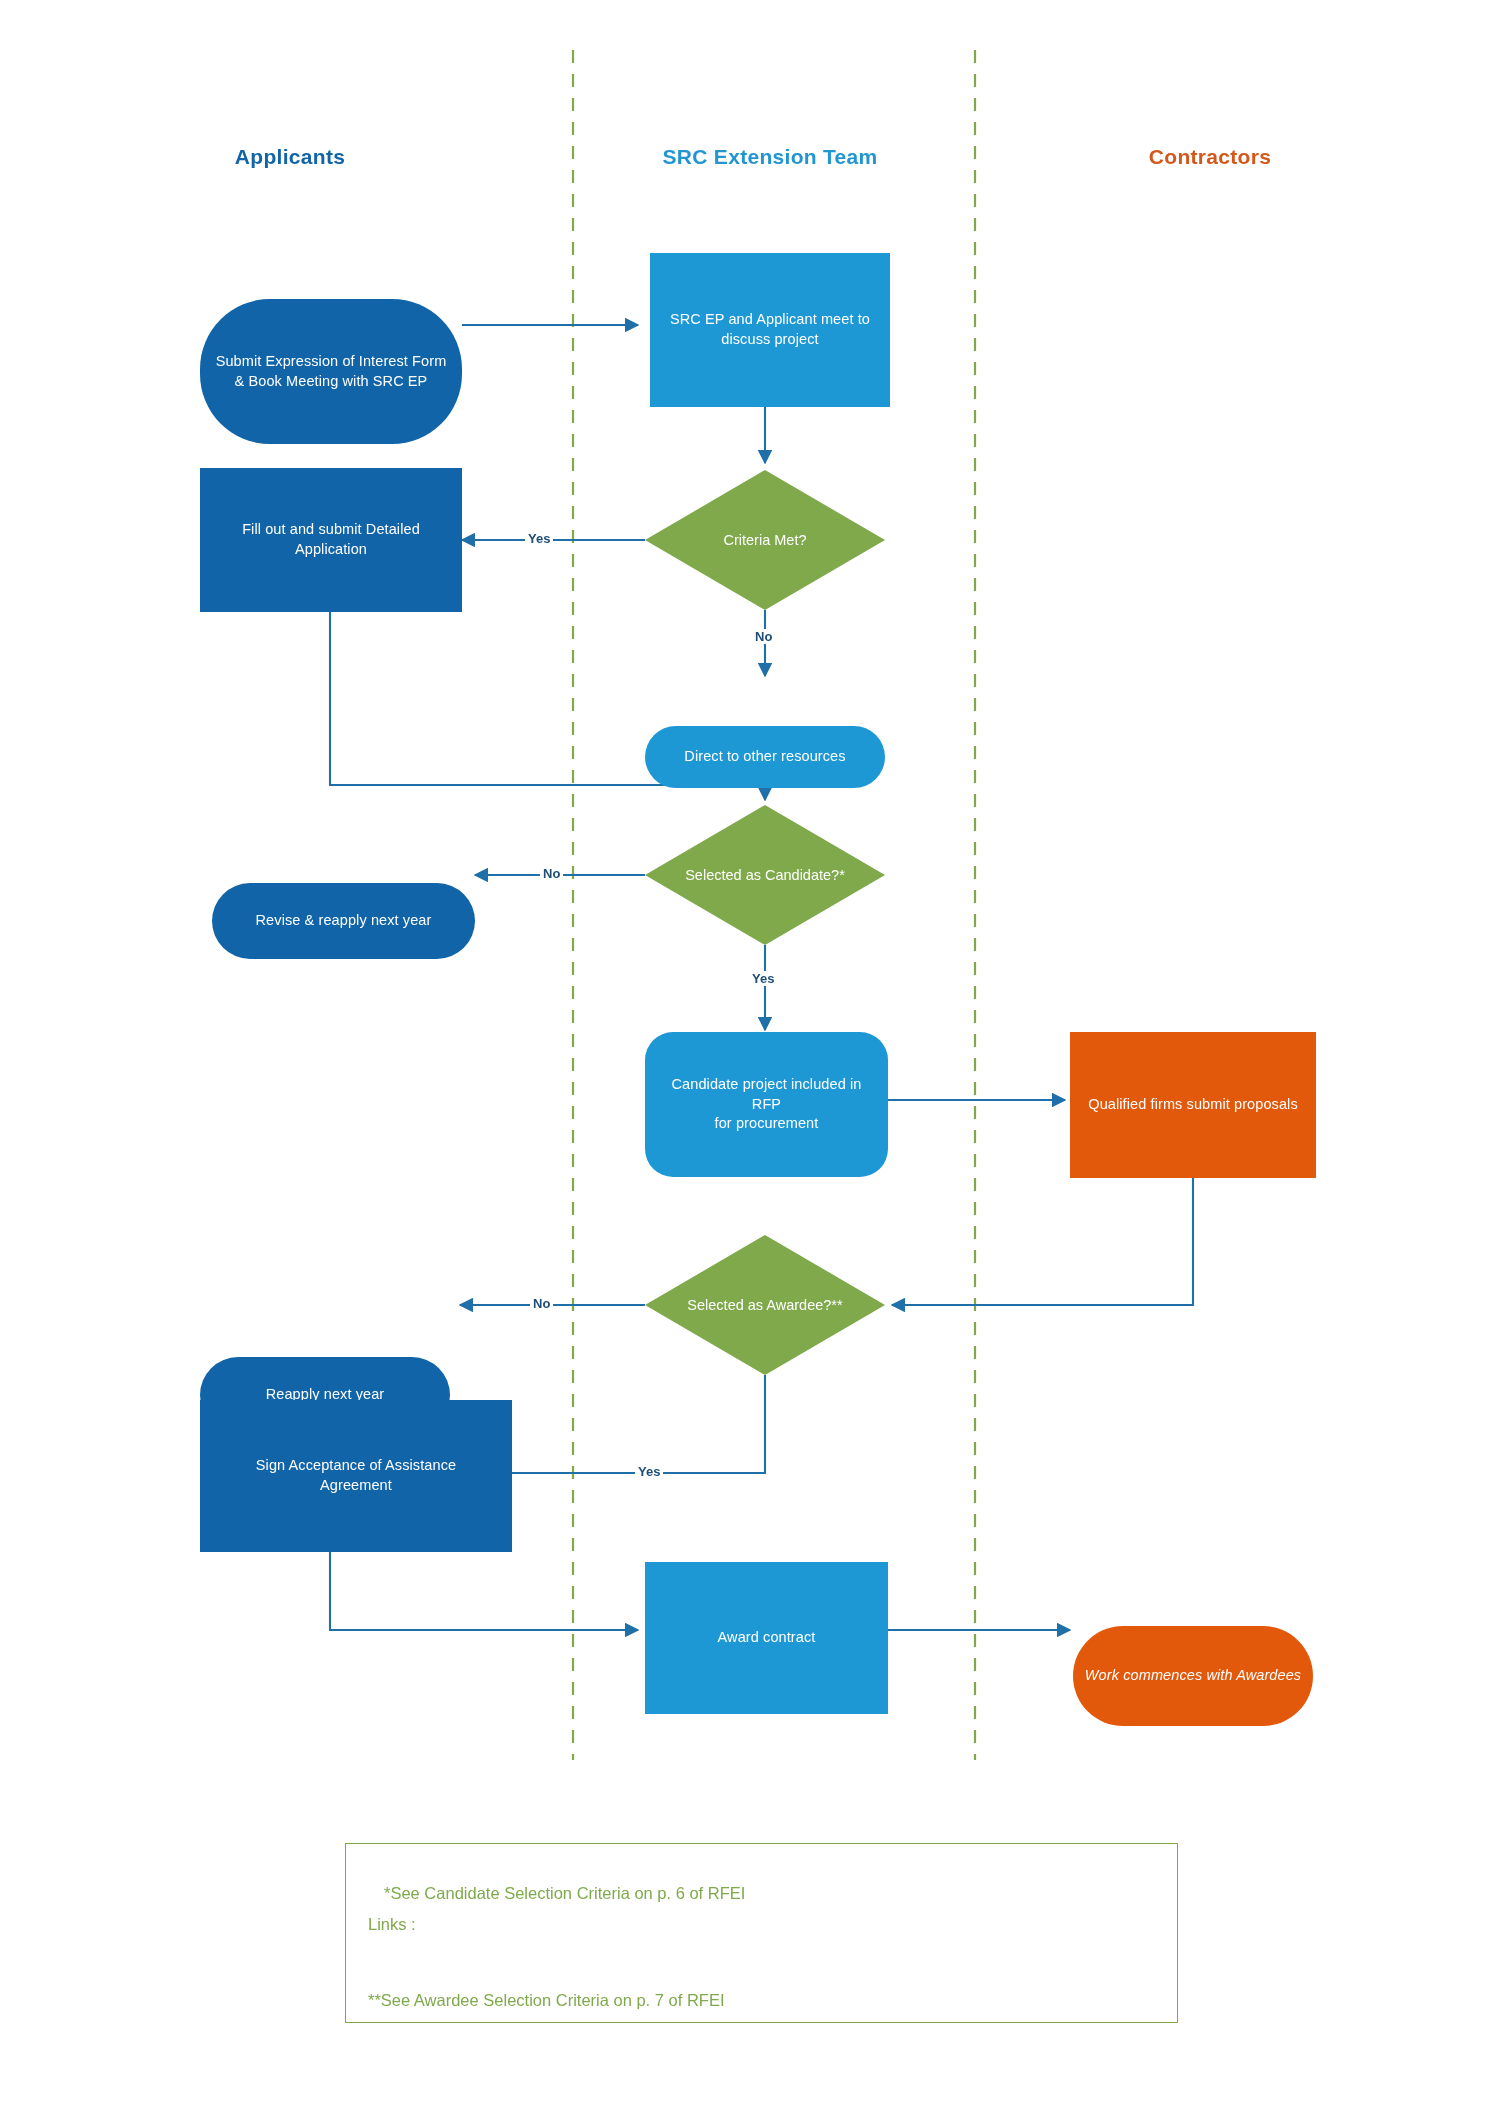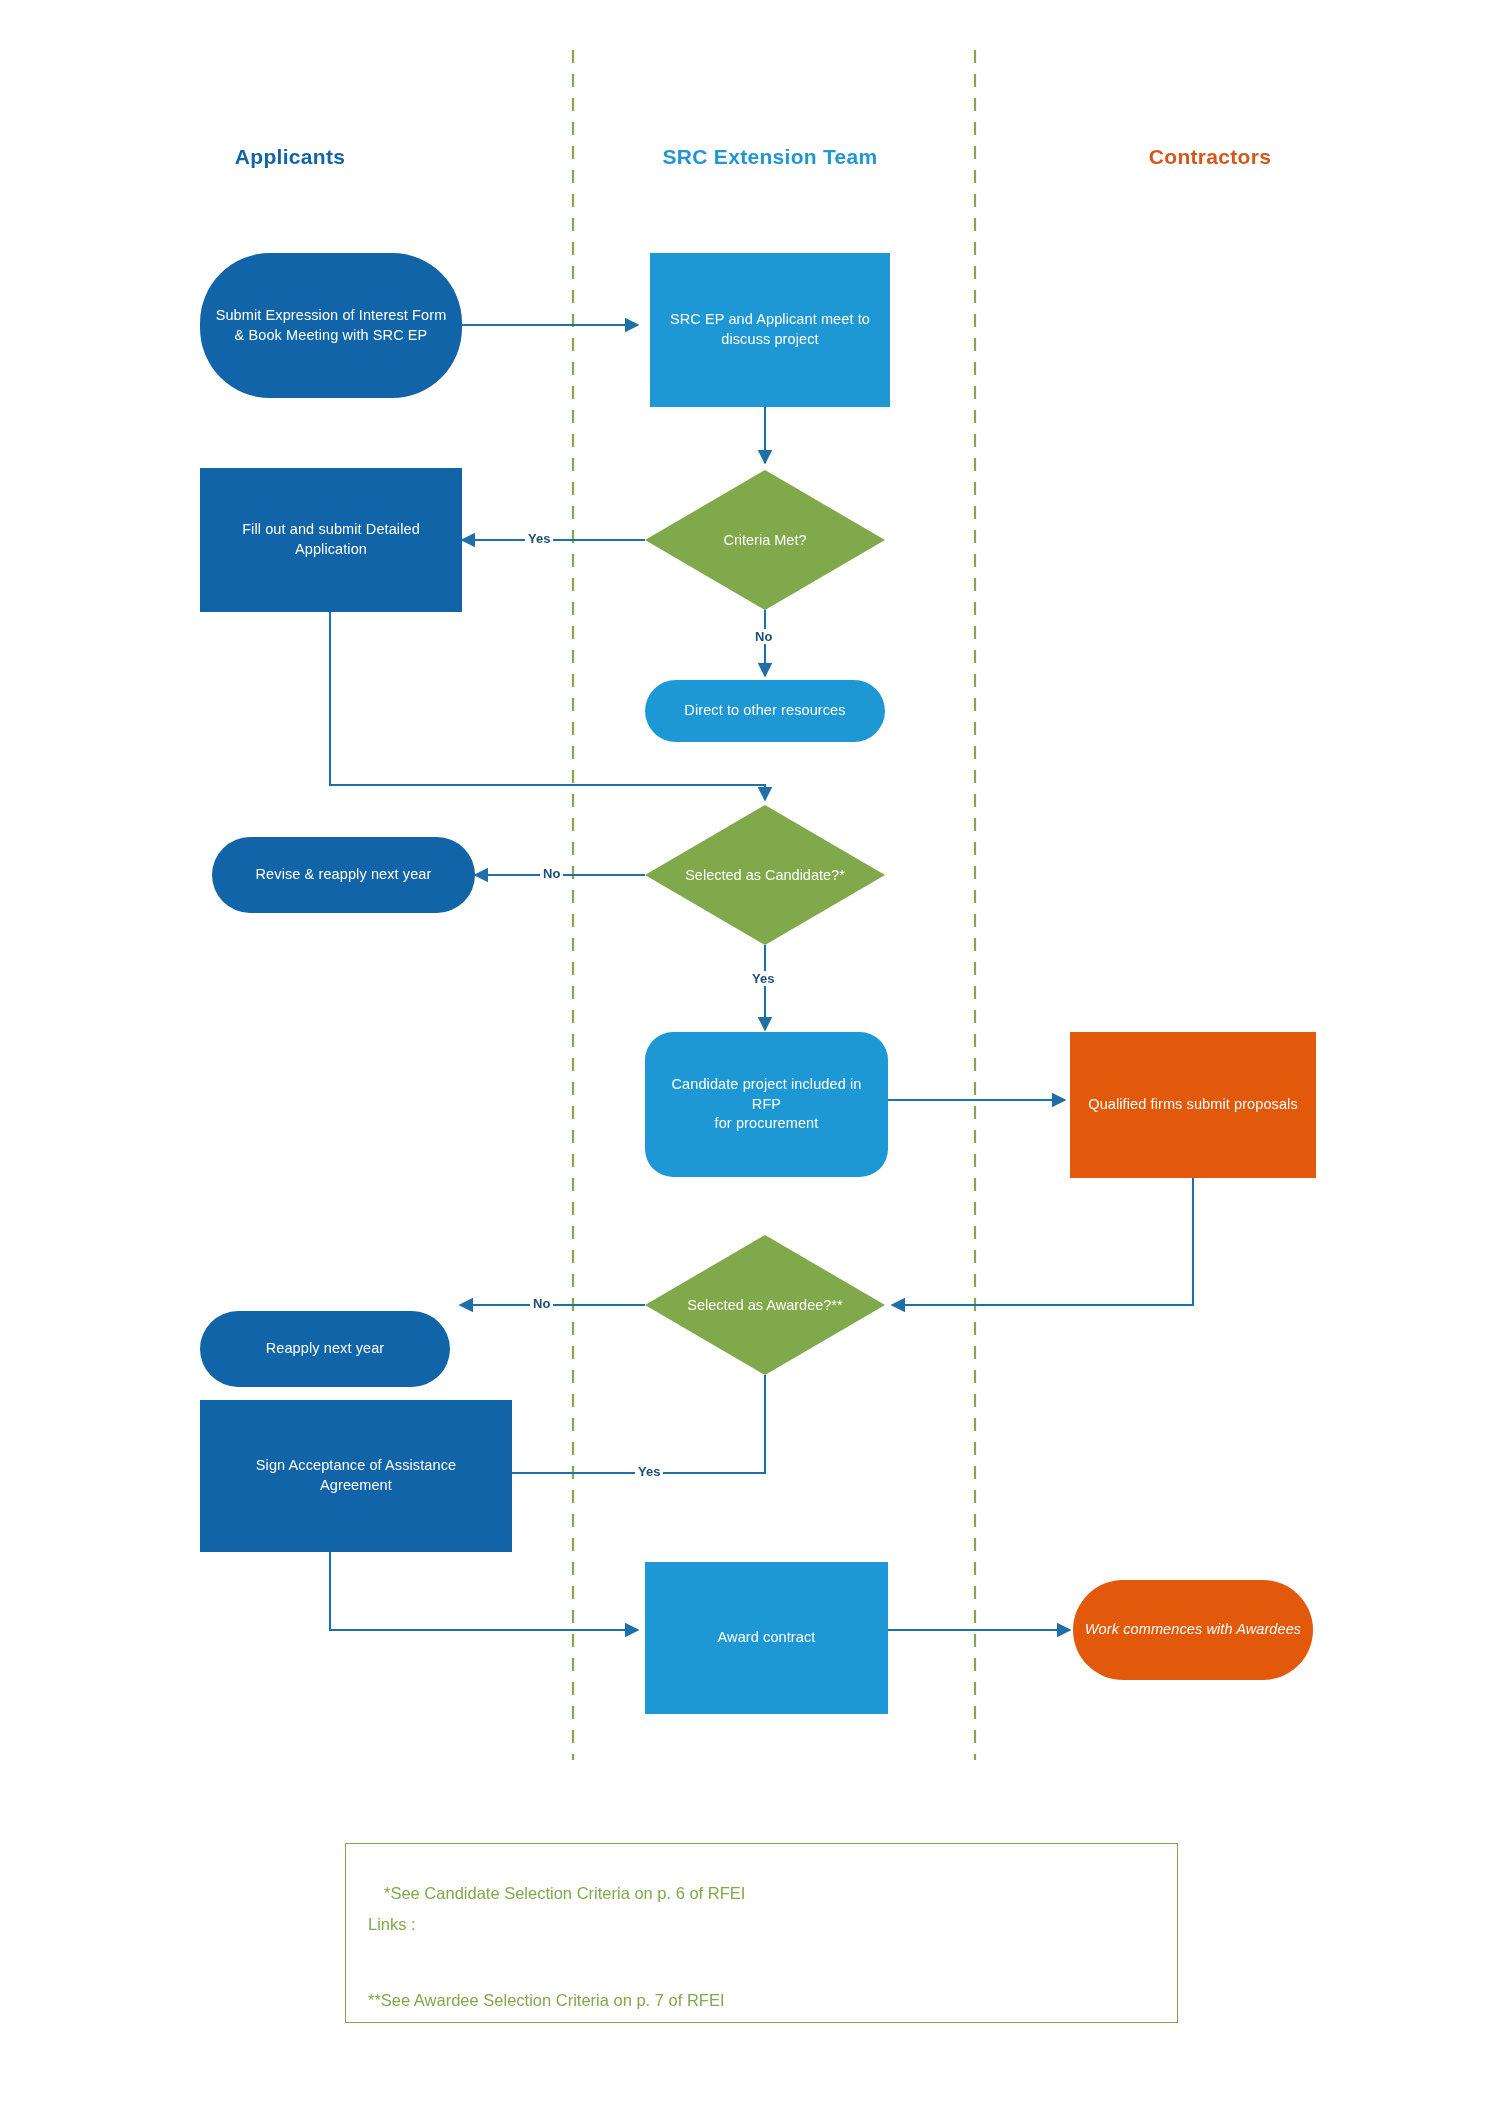--- a/index.html
+++ b/index.html
@@ -34,21 +34,21 @@
     color: #ffffff;
     font-size: 14.5px;
     line-height: 1.35;
     padding: 4px 10px;
     letter-spacing: .1px;
     z-index: 3;
   }
   .node.dark   { background: #1164A8; }
   .node.light  { background: #1E98D5; }
   .node.orange { background: #E2590B; }
-  .node.term   { border-radius: 70px; }
+  .node.term   { border-radius: 70px; margin-top: 46px; }
   .node.rect   { border-radius: 0; }
   .diamond-label {
     position: absolute;
     display: flex;
     align-items: center;
     justify-content: center;
     text-align: center;
     color: #ffffff;
     font-size: 14.5px;
     line-height: 1.3;

